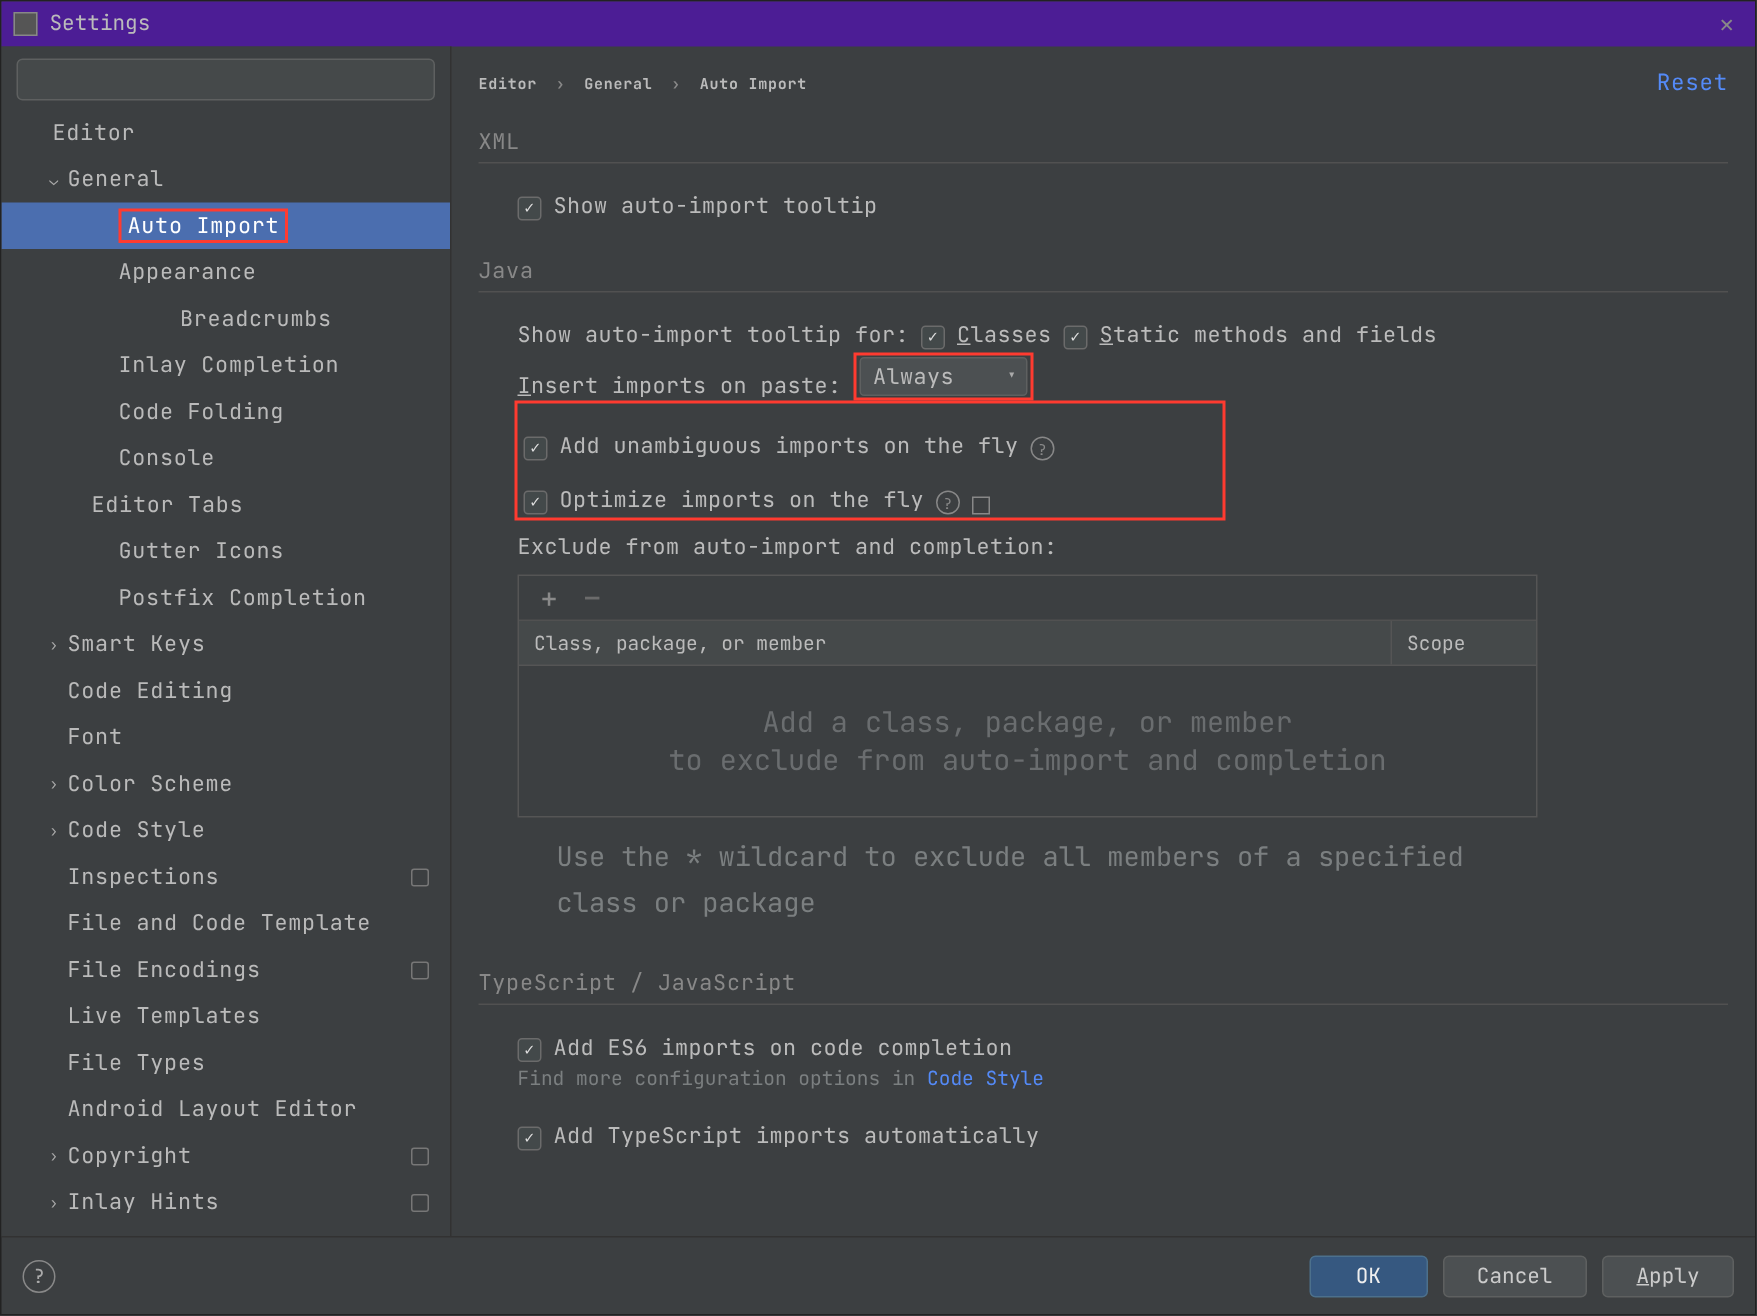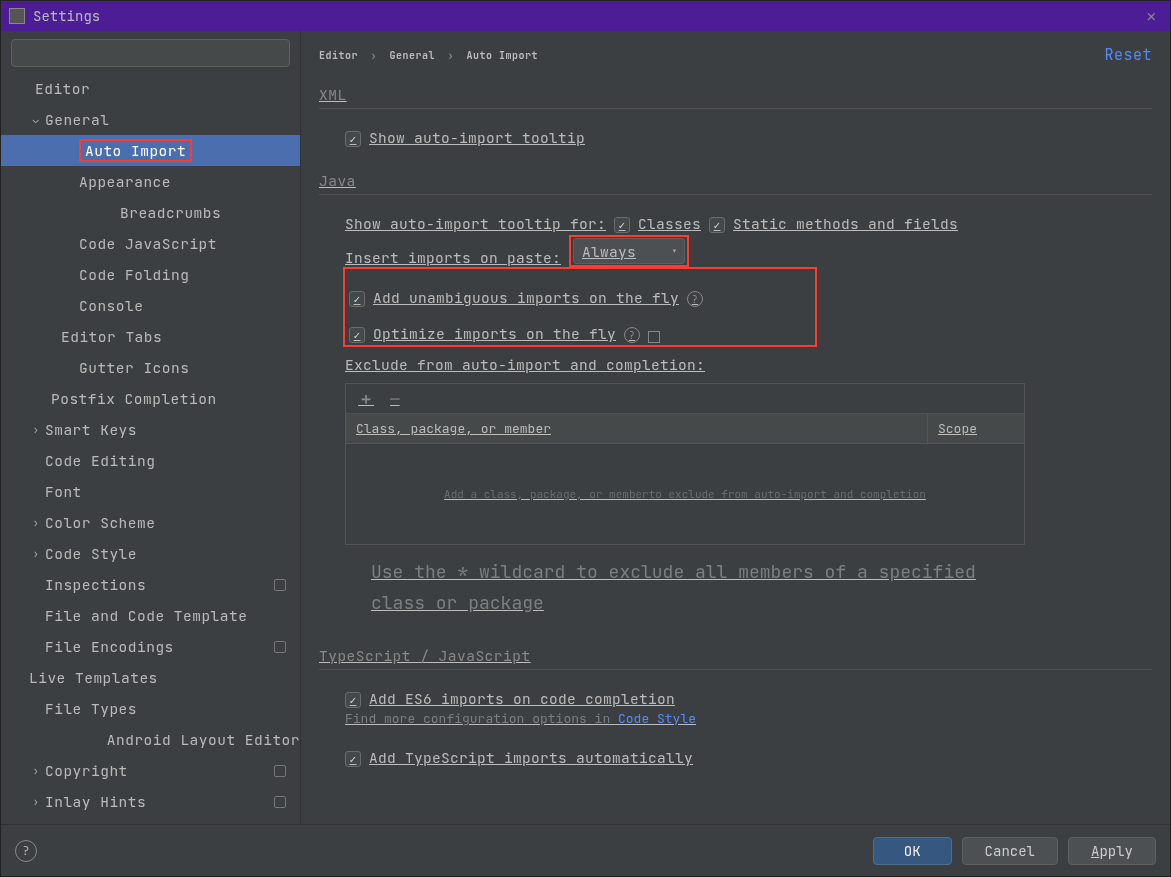--- a/index.html
+++ b/index.html
@@ -116,21 +116,20 @@
   align-items: center;
   padding: 14px 18px 4px 18px;
 }
 .breadcrumb { font-size: 10px; letter-spacing: 0.5px; color: #bbb; font-weight: bold; }
 .breadcrumb .sep { color: #888; padding: 0 6px; }
 .reset { margin-left: auto; color: #548af7; font-size: 15px; cursor: pointer; letter-spacing: 0.5px; }
 .content {
   flex: 1;
   overflow-y: auto;
   padding: 6px 18px 0 18px;
-  text-decoration: underline;
 }
 .section-label {
   color: #888;
   font-size: 14.5px;
   letter-spacing: 0.5px;
   margin-top: 10px;
   margin-bottom: 4px;
   border-bottom: 1px solid #515151;
   padding-bottom: 4px;
 }
@@ -211,25 +210,25 @@
   height: 30px;
   display: flex;
   background: #45494a;
   border-bottom: 1px solid #555;
 }
 .th1 { flex: 1; padding: 6px 10px; border-right: 1px solid #555; }
 .th2 { width: 96px; padding: 6px 10px; }
 .table-body {
   height: 100px;
   display: flex;
-  flex-direction: row;
+  flex-direction: column;
   align-items: center;
   justify-content: center;
   color: #6a6d6f;
-  font-size: 11px;
+  font-size: 19px;
   padding: 6px;
   overflow: hidden;
   text-align: center;
 }
 .table-hint {
   margin-left: 52px;
   margin-top: 12px;
   color: #7b7f80;
   font-size: 18px;
   line-height: 1.7;
@@ -298,35 +297,35 @@
           <div class="tree-row selected" style="padding-left: 78px;">
             <span class="treelabel red-box">Auto Import</span>
           </div>
           <div class="tree-row" style="padding-left: 78px;">
             <span class="treelabel">Appearance</span>
           </div>
           <div class="tree-row" style="padding-left: 119px;">
             <span class="treelabel">Breadcrumbs</span>
           </div>
           <div class="tree-row" style="padding-left: 78px;">
-            <span class="treelabel">Code JavaScript</span>
+            <span class="treelabel">Inlay Completion</span>
           </div>
           <div class="tree-row" style="padding-left: 78px;">
             <span class="treelabel">Code Folding</span>
           </div>
           <div class="tree-row" style="padding-left: 78px;">
             <span class="treelabel">Console</span>
           </div>
           <div class="tree-row" style="padding-left: 60px;">
             <span class="treelabel">Editor Tabs</span>
           </div>
           <div class="tree-row" style="padding-left: 78px;">
             <span class="treelabel">Gutter Icons</span>
           </div>
-          <div class="tree-row" style="padding-left: 50px;">
+          <div class="tree-row" style="padding-left: 78px;">
             <span class="treelabel">Postfix Completion</span>
           </div>
           <div class="tree-row" style="padding-left: 28px;">
             <span class="chev">›</span>
             <span class="treelabel">Smart Keys</span>
           </div>
           <div class="tree-row" style="padding-left: 44px;">
             <span class="treelabel">Code Editing</span>
           </div>
           <div class="tree-row" style="padding-left: 44px;">
@@ -344,27 +343,27 @@
             <span class="treelabel">Inspections</span>
             <span class="indic"></span>
           </div>
           <div class="tree-row" style="padding-left: 44px;">
             <span class="treelabel">File and Code Template</span>
           </div>
           <div class="tree-row" style="padding-left: 44px;">
             <span class="treelabel">File Encodings</span>
             <span class="indic"></span>
           </div>
-          <div class="tree-row" style="padding-left: 28px;">
+          <div class="tree-row" style="padding-left: 44px;">
             <span class="treelabel">Live Templates</span>
           </div>
           <div class="tree-row" style="padding-left: 44px;">
             <span class="treelabel">File Types</span>
           </div>
-          <div class="tree-row" style="padding-left: 44px; justify-content: flex-end;">
+          <div class="tree-row" style="padding-left: 44px;">
             <span class="treelabel">Android Layout Editor</span>
           </div>
           <div class="tree-row" style="padding-left: 28px;">
             <span class="chev">›</span>
             <span class="treelabel">Copyright</span>
             <span class="indic"></span>
           </div>
           <div class="tree-row" style="padding-left: 28px;">
             <span class="chev">›</span>
             <span class="treelabel">Inlay Hints</span>

